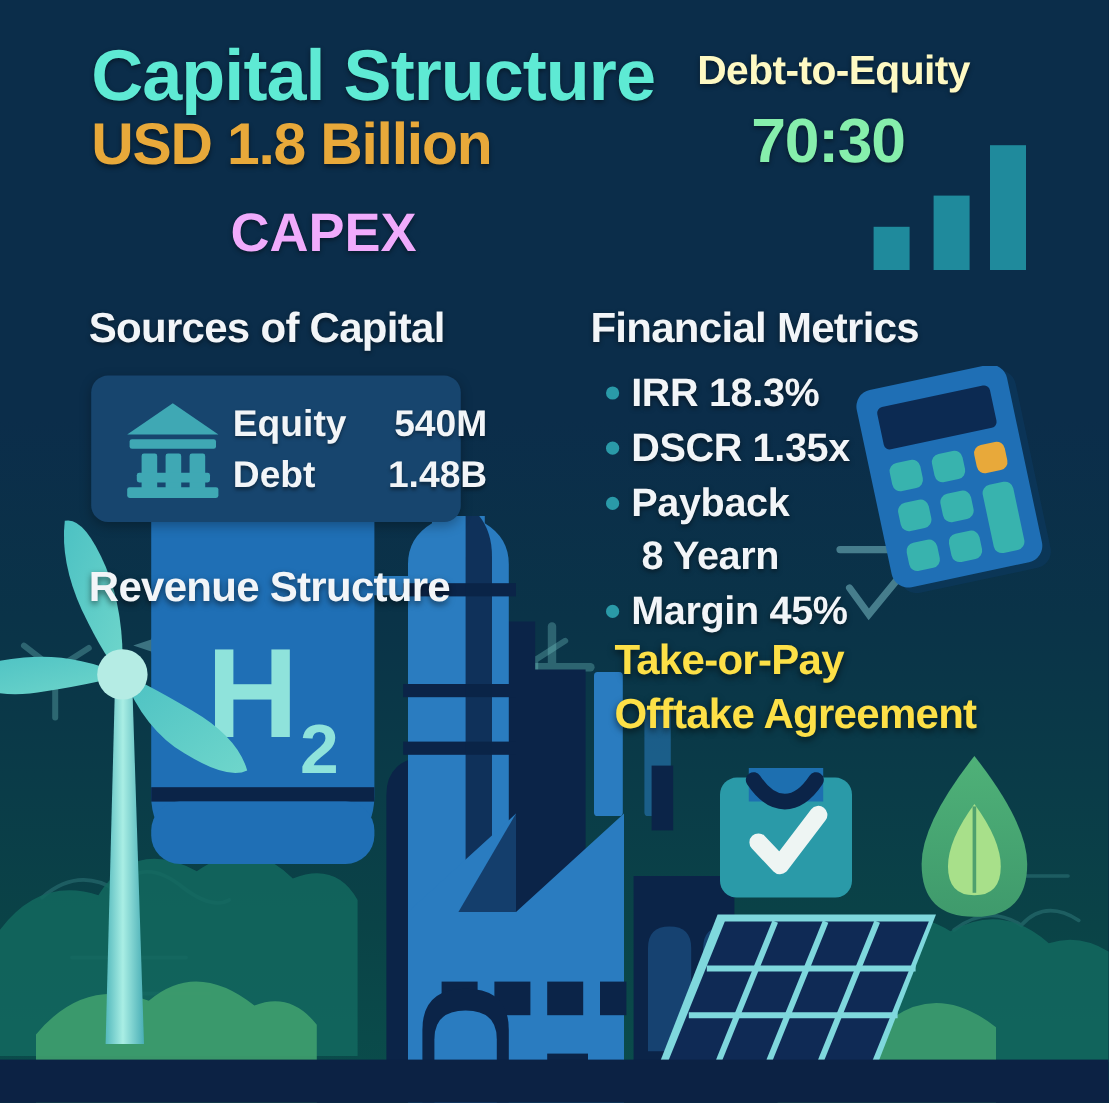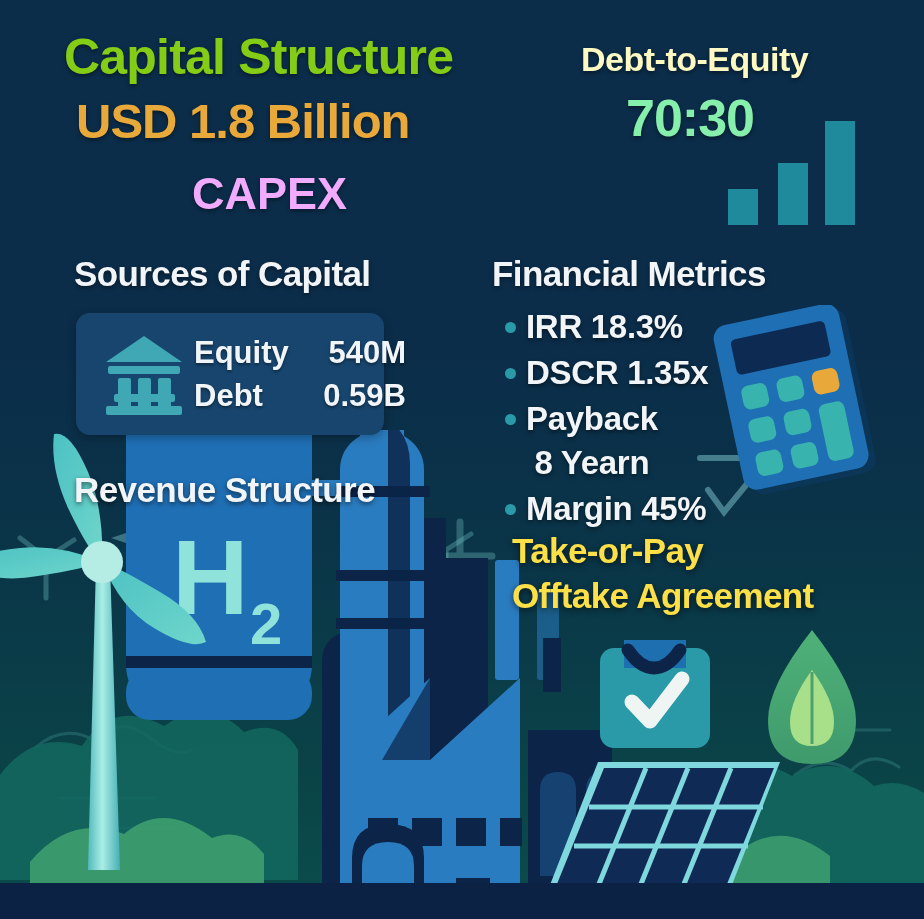--- a/index.html
+++ b/index.html
@@ -34,24 +34,24 @@
     position: absolute;
     left: 0; right: 0;
     bottom: 0;
     height: 36px;
     background: #0c2244;
   }
 
   
   .t-capital-structure {
     position: absolute;
-    left: 64px; top: 28px;
-    font-size: 50px;
-    font-weight: bold;
-    color: #84cc16;
+    left: 76px; top: 28px;
+    font-size: 60px;
+    font-weight: bold;
+    color: #5eead4;
     letter-spacing: -0.8px;
     text-shadow: 0 2px 4px rgba(0,0,0,.45);
   }
   .t-usd {
     position: absolute;
     left: 76px; top: 93px;
     font-size: 49px;
     font-weight: bold;
     color: #e8a93a;
     letter-spacing: -1px;
@@ -403,21 +403,21 @@
         <rect x="4" y="74" width="76" height="9" rx="2"></rect>
       </g>
     </svg>
     <div class="cap-rows">
       <div class="cap-row">
         <span>Equity</span>
         <span class="v">540M</span>
       </div>
       <div class="cap-row">
         <span>Debt</span>
-        <span class="v">0.59B</span>
+        <span class="v">1.48B</span>
       </div>
     </div>
   </div>
 
   <div class="t-revenue-head">Revenue Structure</div>
 
   <div class="t-metrics-head">Financial Metrics</div>
   <div class="metrics-list">
     <div class="metric-item">
       <span class="metric-dot"></span>

